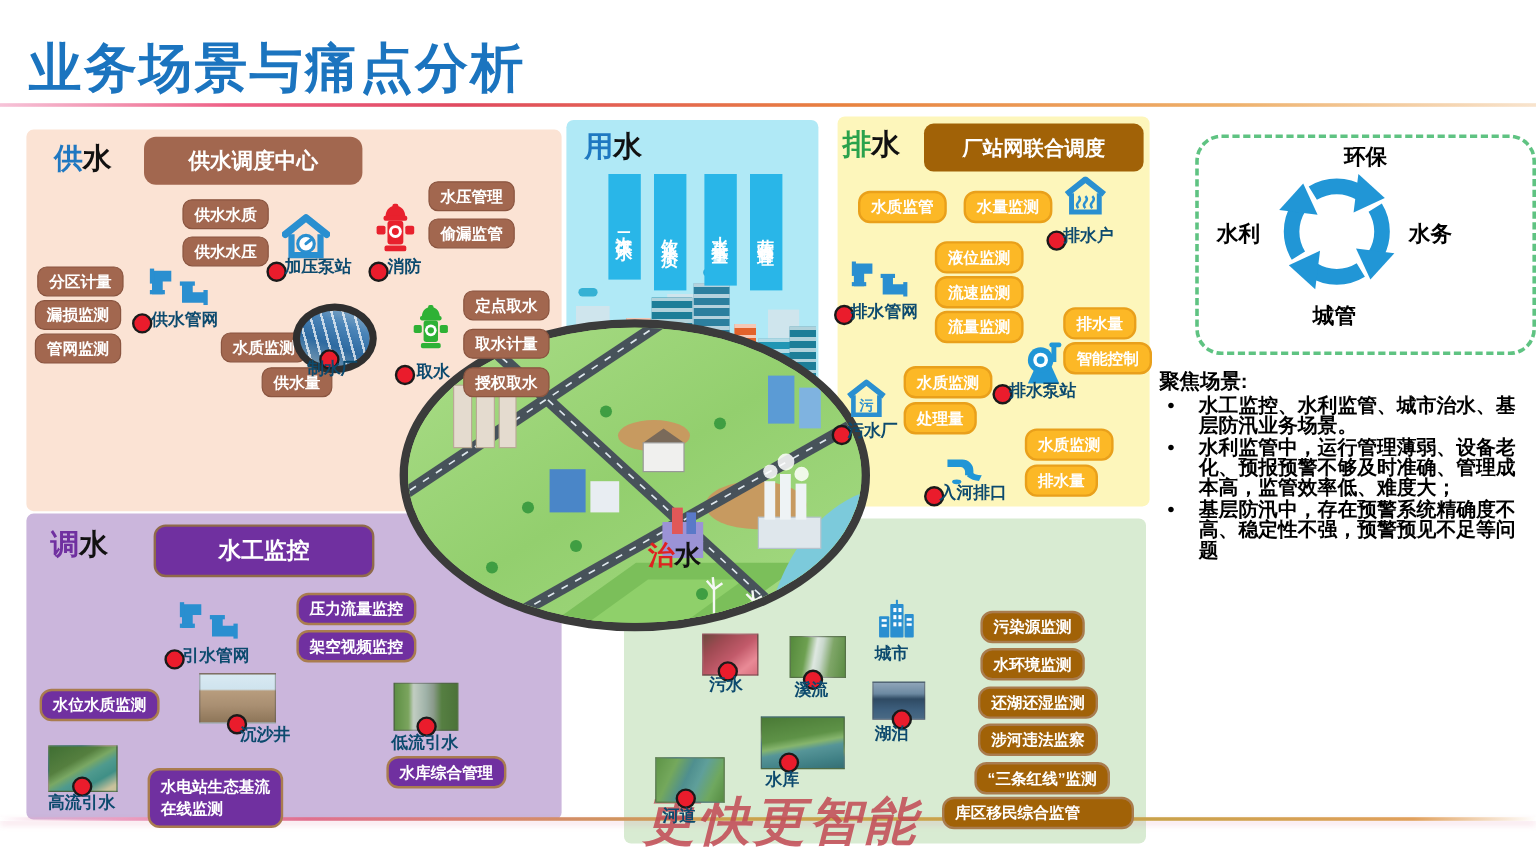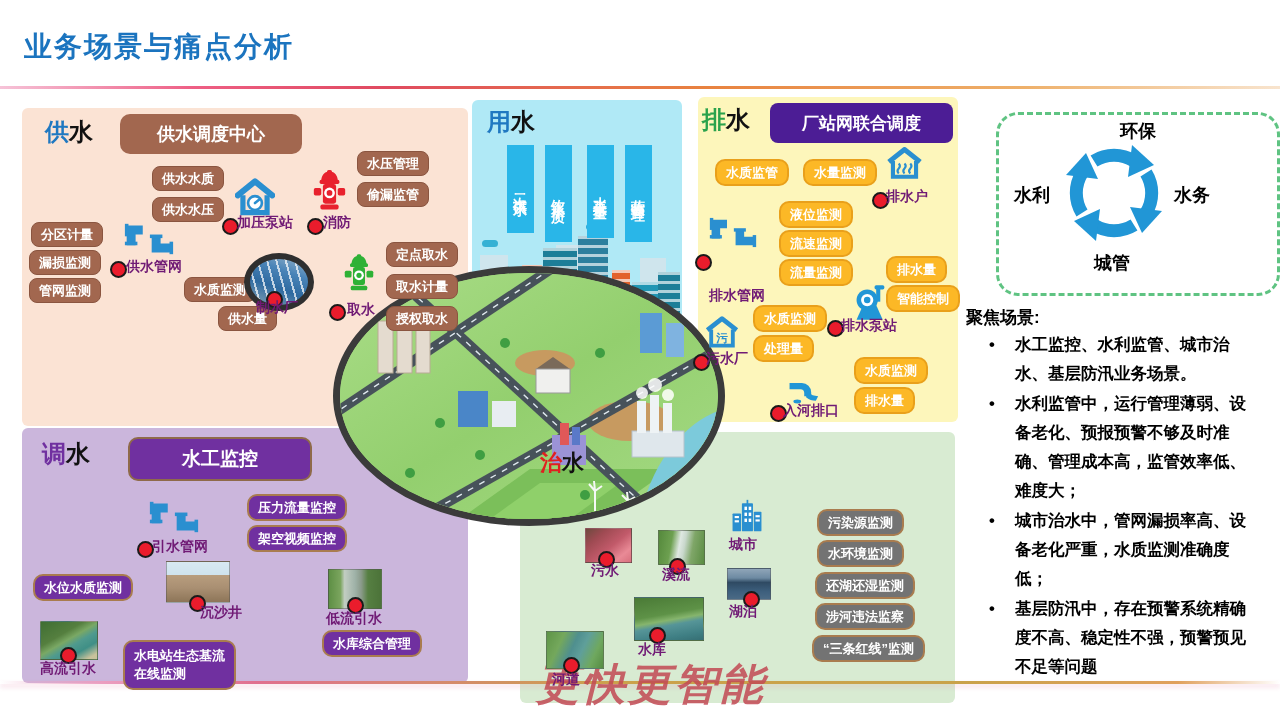--- a/index.html
+++ b/index.html
@@ -1,51 +1,51 @@
 <!DOCTYPE html>
 <html><head>
 <meta charset="utf-8">
 <style>
   html,body{margin:0;padding:0;background:#fff;}
   .slide{position:relative;width:1280px;height:720px;background:#fff;overflow:hidden;
          font-family:"Liberation Sans",sans-serif;}
-  .title{position:absolute;left:24px;top:28px;font-size:28px;font-weight:bold;color:#1b74bf;letter-spacing:2px;z-index:3;}
+  .title{position:absolute;left:24px;top:28px;font-size:44px;font-weight:bold;color:#1b74bf;letter-spacing:2px;z-index:3;}
   .title-rule{position:absolute;left:0;top:86px;width:1280px;height:3px;z-index:2;
     background:linear-gradient(90deg,#f6c3d8 0%,#ee5f85 15%,#e04a60 30%,#e8823f 55%,#eeb06a 80%,#f8e4ce 100%);}
   .panel{position:absolute;border-radius:6px;z-index:1;}
   .zone{position:absolute;z-index:4;font-size:24px;font-weight:bold;color:#111;white-space:nowrap;}
   .hdr{position:absolute;z-index:3;color:#fff;font-weight:bold;display:flex;align-items:center;justify-content:center;
        border-radius:10px;white-space:nowrap;}
   .tag{position:absolute;z-index:3;color:#fff;font-weight:bold;font-size:13px;line-height:1;
        padding:5px 9px;border-radius:8px;white-space:nowrap;}
   .tag.brown{background:#a2674f;border:1px solid #8a5540;}
   .tag.amber{background:#fcb826;border:2px solid #e9a01b;border-radius:10px;}
   .tag.purple{background:#7030a0;border:2px solid #a97c4f;border-radius:10px;}
-  .tag.green{background:#737373;border:2px solid #a97c4f;border-radius:10px;}
+  .tag.green{background:#a16207;border:2px solid #a97c4f;border-radius:10px;}
   .dot{position:absolute;z-index:5;width:13px;height:13px;border-radius:50%;background:#ea1c2c;border:2px solid #1a1a1a;}
-  .nlabel{position:absolute;z-index:5;font-size:14px;font-weight:bold;color:#701a75;white-space:nowrap;font-family:Liberation Mono, monospace;}
+  .nlabel{position:absolute;z-index:5;font-size:14px;font-weight:bold;color:#0c4a6e;white-space:nowrap;font-family:Liberation Mono, monospace;}
   .icon{position:absolute;z-index:3;}
   .icon svg{width:100%;height:100%;display:block;}
   .red{color:#e8212d;} .greenic{color:#2eb135;}
   .banner{position:absolute;z-index:3;width:27px;background:#29b6e8;color:#fff;font-weight:bold;font-size:14px;
           writing-mode:vertical-rl;text-orientation:upright;letter-spacing:3px;
           display:flex;align-items:center;justify-content:center;}
   .cloud{position:absolute;z-index:3;border-radius:10px;}
   .sky{position:absolute;z-index:1;}
   .win{background-image:repeating-linear-gradient(180deg,rgba(255,255,255,.65) 0 3px,rgba(0,0,0,0) 3px 9px);}
   .photo{position:absolute;z-index:3;border:1px solid rgba(80,80,80,.45);}
   .plant-oval{position:absolute;z-index:3;border:6px solid #2f2f2f;border-radius:50%;
     background:repeating-linear-gradient(75deg,rgba(255,255,255,.7) 0 2px,rgba(255,255,255,0) 2px 9px),
                linear-gradient(200deg,#93b2c9 0%,#4a84b8 30%,#2e6aa0 60%,#87a4b5 100%);}
   .dashed-box{position:absolute;left:996px;top:112px;width:278px;height:178px;border:3px dashed #5fc382;
               border-radius:22px;background:#fff;z-index:1;}
   .cycle-label{position:absolute;z-index:3;font-size:18px;font-weight:bold;color:#000;white-space:nowrap;}
   .notes{position:absolute;left:966px;top:306px;width:306px;color:#000;z-index:3;}
   .notes-h{font-size:17px;font-weight:bold;line-height:23px;}
-  .notes-li{position:relative;font-size:16.5px;font-weight:bold;line-height:29px;padding-left:33px;margin:1px 16px;}
+  .notes-li{position:relative;font-size:16.5px;font-weight:bold;line-height:17px;padding-left:33px;margin:1px 0;}
   .notes-li::before{content:"•";position:absolute;left:7px;}
   .ellipse-city{position:absolute;left:333px;top:266px;width:378px;height:246px;z-index:2;
                 border:7px solid #3b3b3b;border-radius:50%;overflow:hidden;background:#9ed77b;}
   .deco-line{position:absolute;left:0;top:681px;width:1280px;height:3px;z-index:2;
     background:linear-gradient(90deg,rgba(244,164,200,0) 0%,#eb9ec0 8%,#e0708f 20%,#cba24c 48%,#c9a24a 75%,#e0a05c 92%,rgba(224,160,92,0) 100%);
     box-shadow:0 3px 5px rgba(225,130,165,.30);}
   .watermark{position:absolute;left:536px;top:656px;z-index:2;font-size:43px;font-weight:bold;font-style:italic;
              color:#c24954;opacity:.85;letter-spacing:3px;white-space:nowrap;}
   
   .ph-chensha{background:linear-gradient(180deg,#d8e9f2 0%,#cfe3ee 32%,#b89d7e 33%,#a98f72 65%,#8d7558 100%);}
@@ -239,21 +239,21 @@
     <span style="color:#1f78c1">用</span><span>水</span>
   </div>
   <div class="banner" style="left:507px;top:145px;height:88px;">二次供水</div>
   <div class="banner" style="left:545px;top:145px;height:97px;">饮水水质</div>
   <div class="banner" style="left:587px;top:145px;height:93px;">水表水量</div>
   <div class="banner" style="left:625px;top:145px;height:97px;">营收管理</div>
 
   <div class="zone" style="left:702px;top:104px;">
     <span style="color:#2aa24c">排</span><span>水</span>
   </div>
-  <div class="hdr" style="left:770px;top:103px;width:183px;height:40px;background:#4c1d95;font-size:17px;border-radius:8px;">厂站网联合调度</div>
+  <div class="hdr" style="left:770px;top:103px;width:183px;height:40px;background:#a16207;font-size:17px;border-radius:8px;">厂站网联合调度</div>
 
   <div class="tag amber" style="left:715px;top:159px;">水质监管</div>
   <div class="tag amber" style="left:803px;top:159px;">水量监测</div>
   <div class="tag amber" style="left:779px;top:201px;">液位监测</div>
   <div class="tag amber" style="left:779px;top:230px;">流速监测</div>
   <div class="tag amber" style="left:779px;top:259px;">流量监测</div>
   <div class="tag amber" style="left:886px;top:256px;">排水量</div>
   <div class="tag amber" style="left:886px;top:285px;">智能控制</div>
   <div class="tag amber" style="left:753px;top:305px;">水质监测</div>
   <div class="tag amber" style="left:753px;top:335px;">处理量</div>
@@ -280,21 +280,21 @@
       <path d="M3 4 h18 v10 h-8 v12 h-10 z"></path>
           <rect x="1" y="2" width="4" height="14"></rect>
           <rect x="1" y="22" width="14" height="4"></rect>
       <path d="M31 34 v-18 h10 v8 h13 v10 z"></path>
           <rect x="51" y="22" width="4" height="14"></rect>
           <rect x="29" y="14" width="14" height="4"></rect>
     </g>
       </svg>
   </div>
   <div class="dot" style="left:695px;top:254px;"></div>
-  <div class="nlabel" style="left:709px;top:251px;margin-top:36px;">排水管网</div>
+  <div class="nlabel" style="left:709px;top:251px;">排水管网</div>
 
   <div class="icon" style="left:850px;top:282px;width:36px;height:41px;">
     <svg viewBox="0 0 44 46">
         <g fill="#2196d6">
       <polygon points="8,44 40,44 31,24 17,24"></polygon>
           <circle cx="21" cy="20" r="13"></circle>
       <circle cx="21" cy="20" r="7.5" fill="#fff"></circle>
           <circle cx="21" cy="20" r="4"></circle>
       <rect x="32" y="4" width="5" height="18"></rect>
           <rect x="30" y="2" width="12" height="5" rx="2"></rect>
@@ -351,21 +351,20 @@
           <polygon points="68,2 90,22 64,34" fill="#2196d6"></polygon>
         </g>
       </g>
     </svg>
   </div>
 
   <div class="notes">
     <div class="notes-h">聚焦场景:</div>
     <div class="notes-li">水工监控、水利监管、城市治水、基层防汛业务场景。</div>
     <div class="notes-li">水利监管中，运行管理薄弱、设备老化、预报预警不够及时准确、管理成本高，监管效率低、难度大；</div>
-    <div class="notes-li">城市治水中，管网漏损率高、设备老化严重，水质监测准确度低；</div>
     <div class="notes-li">基层防汛中，存在预警系统精确度不高、稳定性不强，预警预见不足等问题</div>
   </div>
 
   <div class="zone" style="left:42px;top:438px;">
     <span style="color:#7030a0">调</span><span>水</span>
   </div>
   <div class="hdr" style="left:128px;top:437px;width:180px;height:40px;background:#7030a0;border:2.5px solid #8f6a4a;font-size:19px;">水工监控</div>
 
   <div class="tag purple" style="left:247px;top:494px;text-align:center;">压力流量监控</div>
   <div class="tag purple" style="left:247px;top:525px;">架空视频监控</div>
@@ -405,20 +404,21 @@
 
   <div class="zone" style="left:540px;top:448px;font-size:22px;">
     <span style="color:#e02020">治</span><span>水</span>
   </div>
 
   <div class="tag green" style="left:817px;top:509px;">污染源监测</div>
   <div class="tag green" style="left:817px;top:540px;">水环境监测</div>
   <div class="tag green" style="left:815px;top:572px;">还湖还湿监测</div>
   <div class="tag green" style="left:815px;top:603px;">涉河违法监察</div>
   <div class="tag green" style="left:812px;top:635px;">“三条红线”监测</div>
+  <div class="tag green" style="left:785px;top:664px;width:138px;">库区移民综合监管</div>
 
   <div class="icon" style="left:730px;top:497px;width:34px;height:38px;">
     <svg viewBox="0 0 40 40">
       <g fill="#2a8fd0">
         <rect x="3" y="17" width="10" height="21" rx="1"></rect>
           <rect x="14" y="5" width="13" height="33" rx="1"></rect>
         <rect x="28" y="15" width="9" height="23" rx="1"></rect>
           <rect x="19.5" y="1" width="2" height="5"></rect>
       </g>
       <g fill="#fff">

